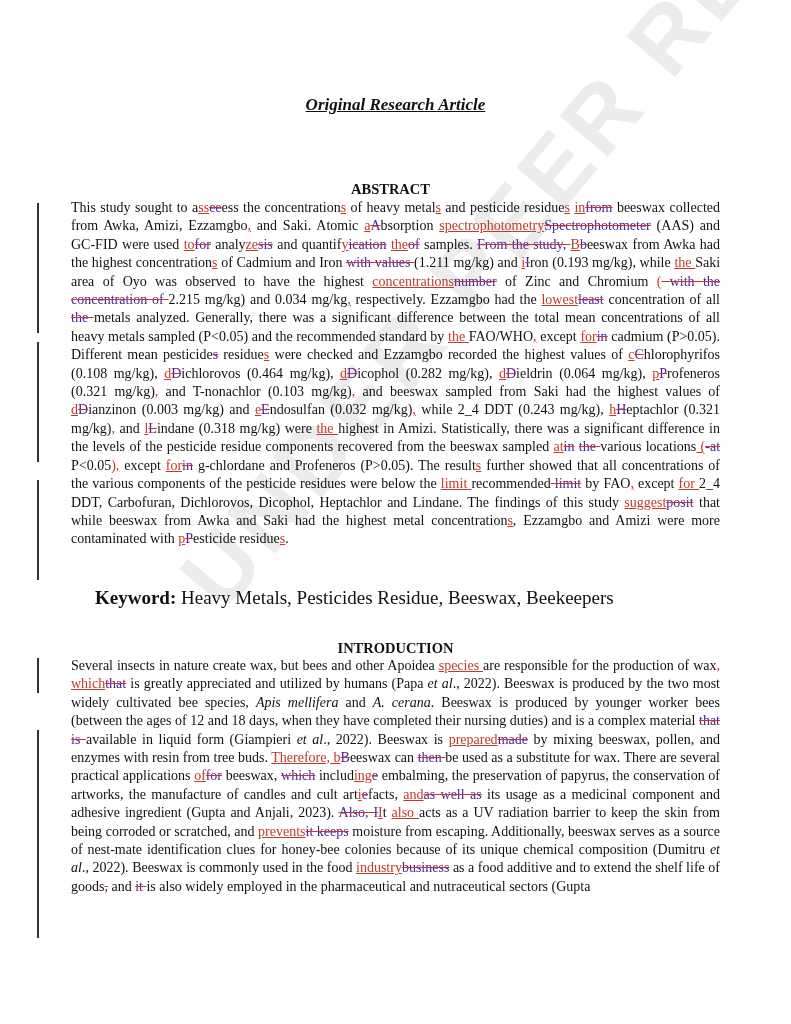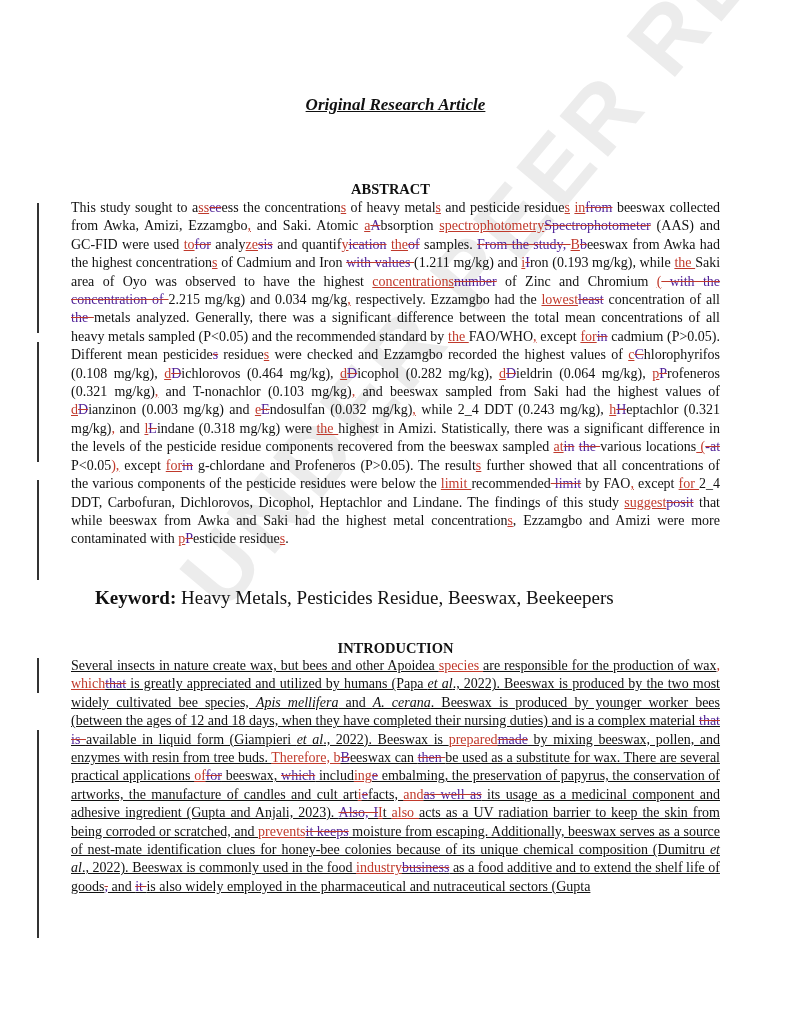--- a/index.html
+++ b/index.html
@@ -12,21 +12,21 @@
          font-size: 17px; font-weight: bold; line-height: 21px; }
   .abstract-head { position: absolute; top: 181px; left: 0; width: 781px; text-align: center;
          font-size: 14.5px; font-weight: bold; }
   .body-text { position: absolute; left: 71px; width: 649px; font-size: 14px; line-height: 18.4px;
          text-align: justify; }
   .abstract-body { top: 199px; }
   .keyword { position: absolute; left: 71px; top: 587px; font-size: 19px; margin-left: 24px; }
   .keyword b { font-weight: bold; }
   .intro-head { position: absolute; top: 640px; left: 0; width: 791px; text-align: center;
          font-size: 14.5px; font-weight: bold; }
-  .intro-body { top: 657px; text-decoration: underline; }
+  .intro-body { top: 657px; }
   .ins { color: #c0392b; text-decoration: underline; text-decoration-color: #c0392b; }
   .del { color: #4c1d95; text-decoration: line-through; text-decoration-color: #c0392b; }
   .it { font-style: italic; }
   .changebar { position: absolute; left: 37px; width: 1.5px; background: #333; }
   .watermark { position: absolute; left: 160px; top: 560px; font-family: "Liberation Sans", sans-serif;
          font-size: 92px; font-weight: bold; color: rgba(150,150,150,0.18);
          transform: rotate(-50deg); transform-origin: left top; white-space: nowrap;
          letter-spacing: 6px; pointer-events: none; }
 </style>
 </head>

